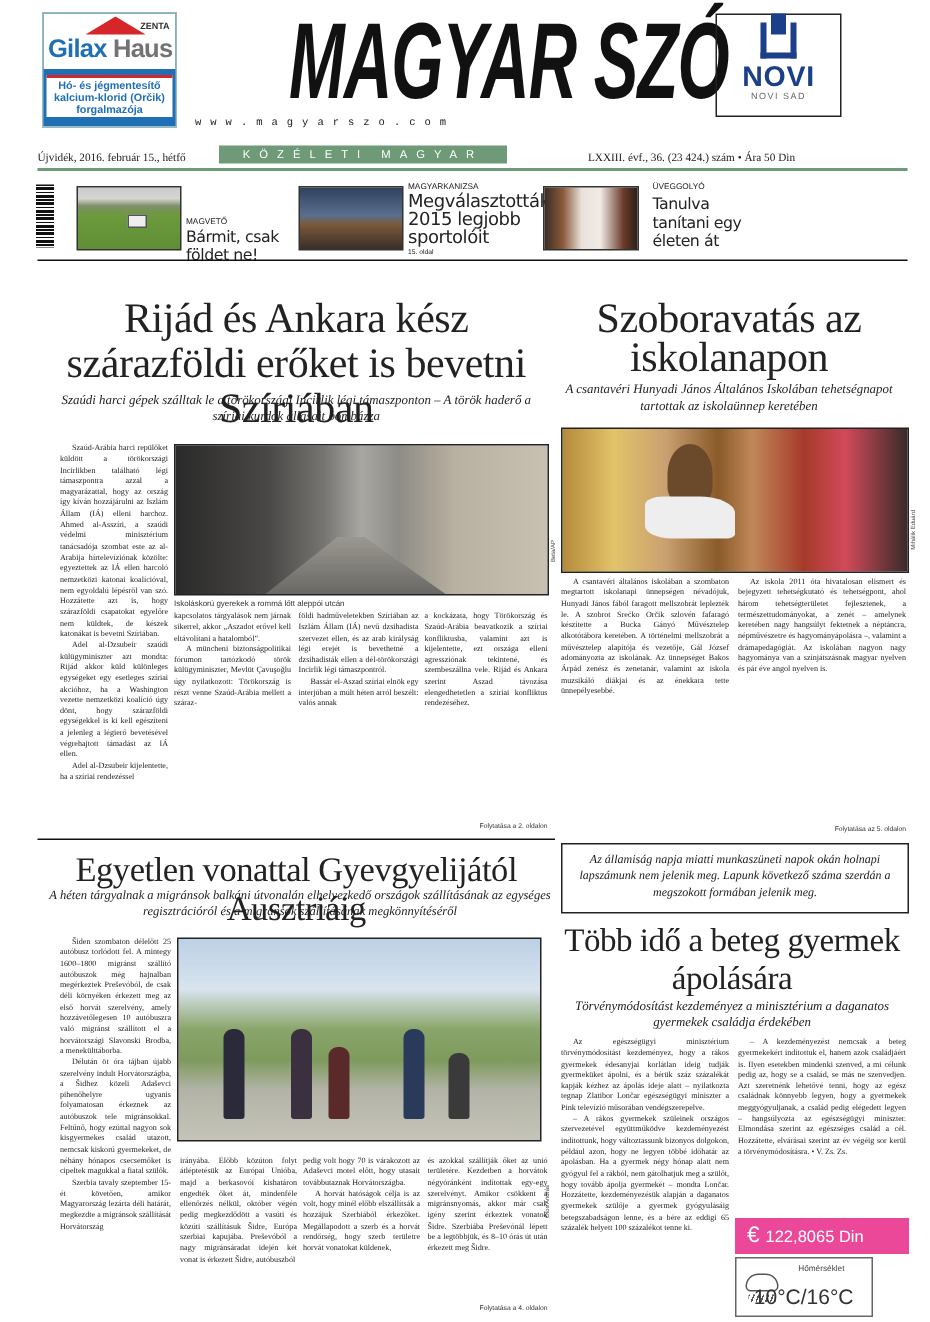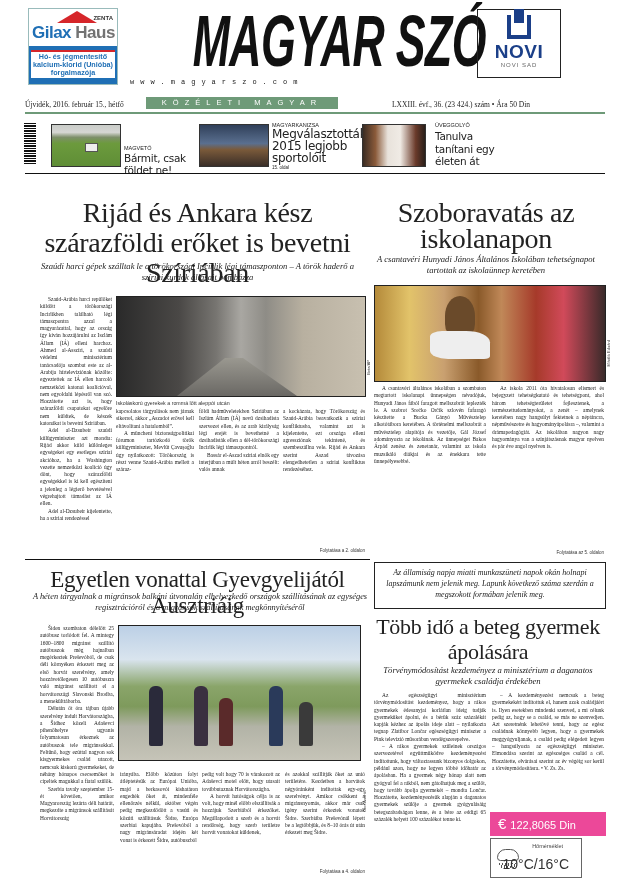--- a/index.html
+++ b/index.html
@@ -76,21 +76,21 @@
 <body>
 
 <div id="ad-left" class="abs">
   <div class="top">
     <div class="roof"></div>
     <div class="zenta">ZENTA</div>
     <div class="brand"><span>Gilax</span> <b>Haus</b></div>
   </div>
   <div class="mid">
     <div>Hó- és jégmentesítő</div>
-    <div>kalcium-klorid (Unióba)</div>
+    <div>kalcium-klorid (Orčik)</div>
     <div>forgalmazója</div>
   </div>
   <div class="url">www.gilaxgroup.com</div>
 </div>
 
 <div id="masthead" class="abs">
   <div class="title">MAGYAR SZÓ</div>
   <div class="www">www.magyarszo.com</div>
 </div>
 

